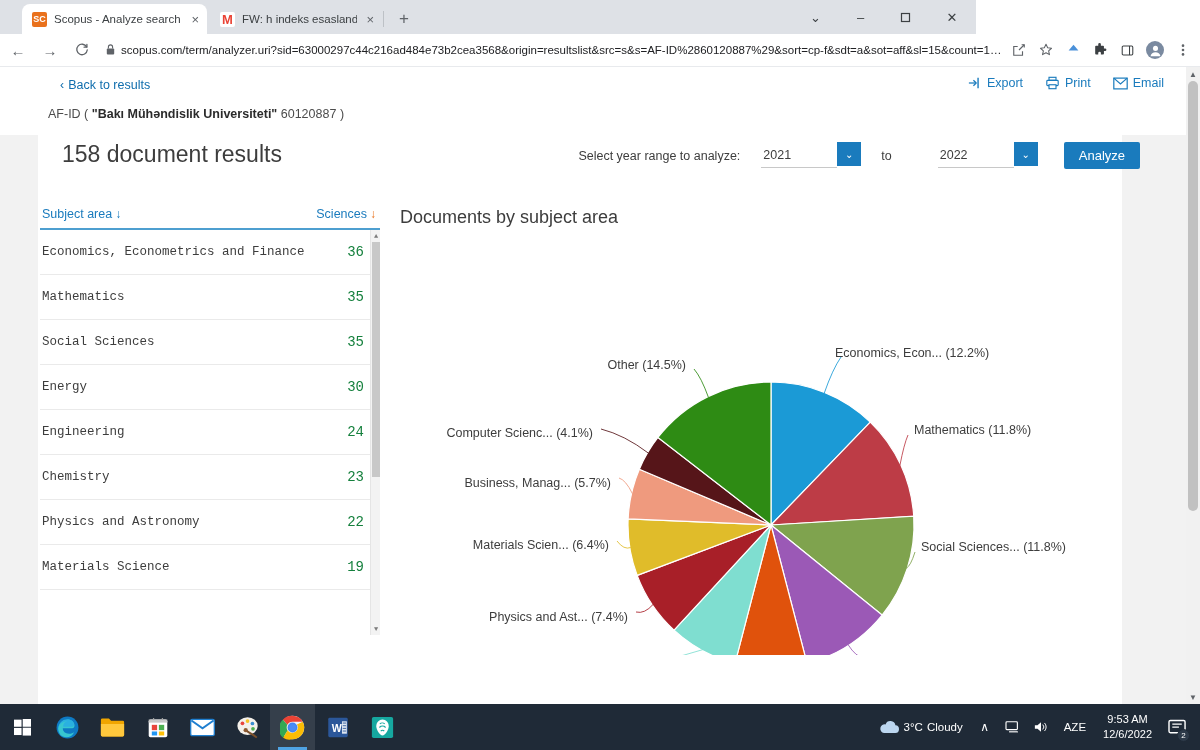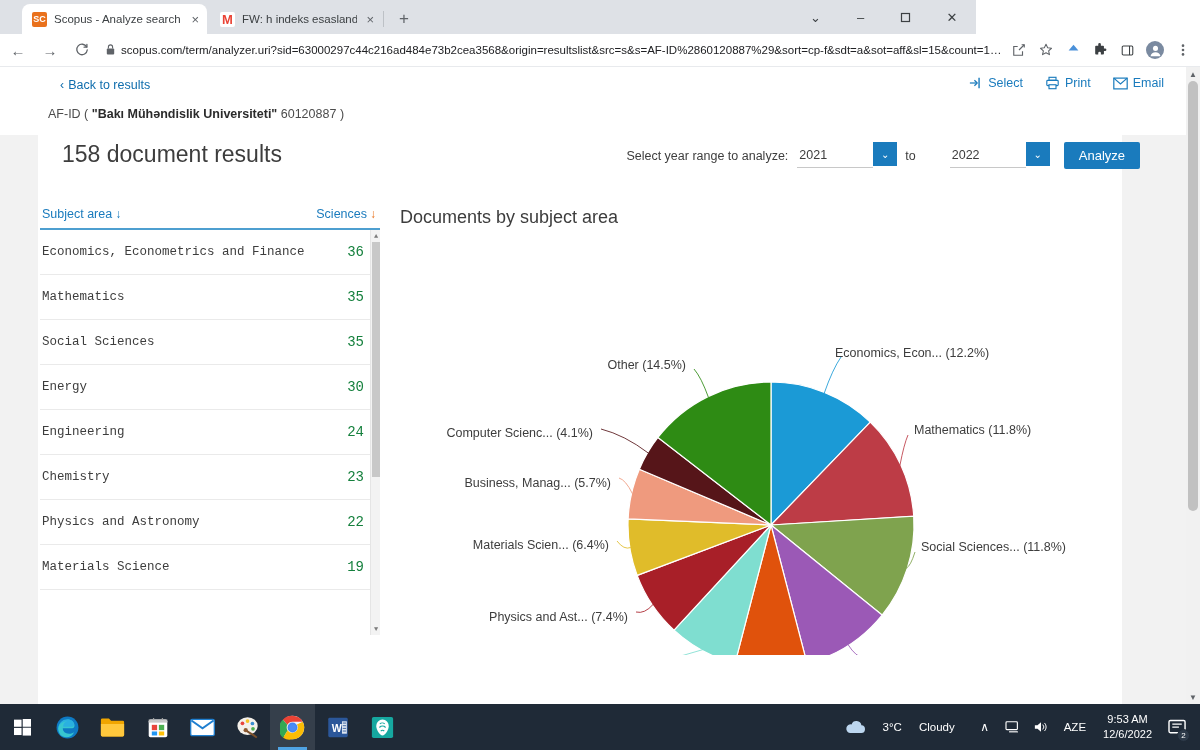--- a/index.html
+++ b/index.html
@@ -100,21 +100,21 @@
                font-size: 12.5px; color: #1a7bbd; }
   .topaction svg { display:block; }
 
   .results-title {
     position: absolute; left: 62px; top: 74px;
     font-size: 23px; color: #3d3d3d; font-weight: 400;
   }
 
   .yearbar {
     position: absolute; right: 60px; top: 75px;
-    display: flex; align-items: center; gap: 0px;
+    display: flex; align-items: center; gap: 12px;
     font-size: 12.5px; color: #3d3d3d;
   }
   .yearbar .lbl { margin-right: 9px; }
   .year-select {
     position: relative; width: 76px; height: 25px;
     border-bottom: 1px solid #c8c8c8; display: flex; align-items: center;
     font-size: 12.5px; color: #3d3d3d; padding-left: 2px;
   }
   .year-caret {
     position: absolute; right: -24px; top: -1px; width: 24px; height: 24px;
@@ -203,21 +203,21 @@
     position: relative;
   }
   .tbitem.active { background: rgba(255,255,255,0.10); }
   .tbitem.active::after {
     content: ''; position: absolute; bottom: 0; left: 8px; right: 8px; height: 3px; background: #4fa3e3;
   }
   .tb-right {
     margin-left: auto; display: flex; align-items: center; gap: 0px; padding-right: 6px;
     color: #ffffff; font-size: 11.5px;
   }
-  .weather { display: flex; align-items: center; gap: 17px; margin-right: 16px; }
+  .weather { display: flex; align-items: center; gap: 4px; margin-right: 8px; }
   .sysico { width: 28px; height: 46px; display: flex; align-items: center; justify-content: center;
             color: #fff; font-size: 12px; }
   .lang { padding: 0 9px; font-size: 11.5px; color: #fff; }
   .clock { text-align: center; line-height: 1.35; font-size: 11px; padding: 0 8px; color: #fff; }
   .notif { position: relative; width: 34px; height: 46px; display:flex; align-items:center; justify-content:center; }
   .notif .badge {
     position: absolute; right: 4px; bottom: 8px; background: #2d3a49; color: #fff;
     border-radius: 50%; width: 13px; height: 13px; font-size: 8px;
     display: flex; align-items: center; justify-content: center; border: 1px solid #1f2a37;
   }
@@ -334,21 +334,21 @@
       <span>)</span>
     </div>
 
     <div class="topactions">
       <div class="topaction">
         <svg width="14" height="14" viewBox="0 0 16 16">
             <path d="M1 8h8" stroke="#1a7bbd" stroke-width="1.4"></path>
             <path d="M6.2 4.8L9.4 8l-3.2 3.2" fill="none" stroke="#1a7bbd" stroke-width="1.4" stroke-linejoin="round"></path>
             <path d="M11.5 2v12" stroke="#1a7bbd" stroke-width="1.6"></path>
           </svg>
-        <span>Select</span>
+        <span>Export</span>
       </div>
       <div class="topaction">
         <svg width="15" height="14" viewBox="0 0 16 16">
             <rect x="4" y="1.5" width="8" height="3.4" fill="none" stroke="#1a7bbd" stroke-width="1.3"></rect>
             <rect x="1.5" y="5" width="13" height="6" rx="1" fill="none" stroke="#1a7bbd" stroke-width="1.3"></rect>
             <rect x="4" y="10" width="8" height="4.5" fill="#fff" stroke="#1a7bbd" stroke-width="1.3"></rect>
           </svg>
         <span>Print</span>
       </div>
       <div class="topaction">

